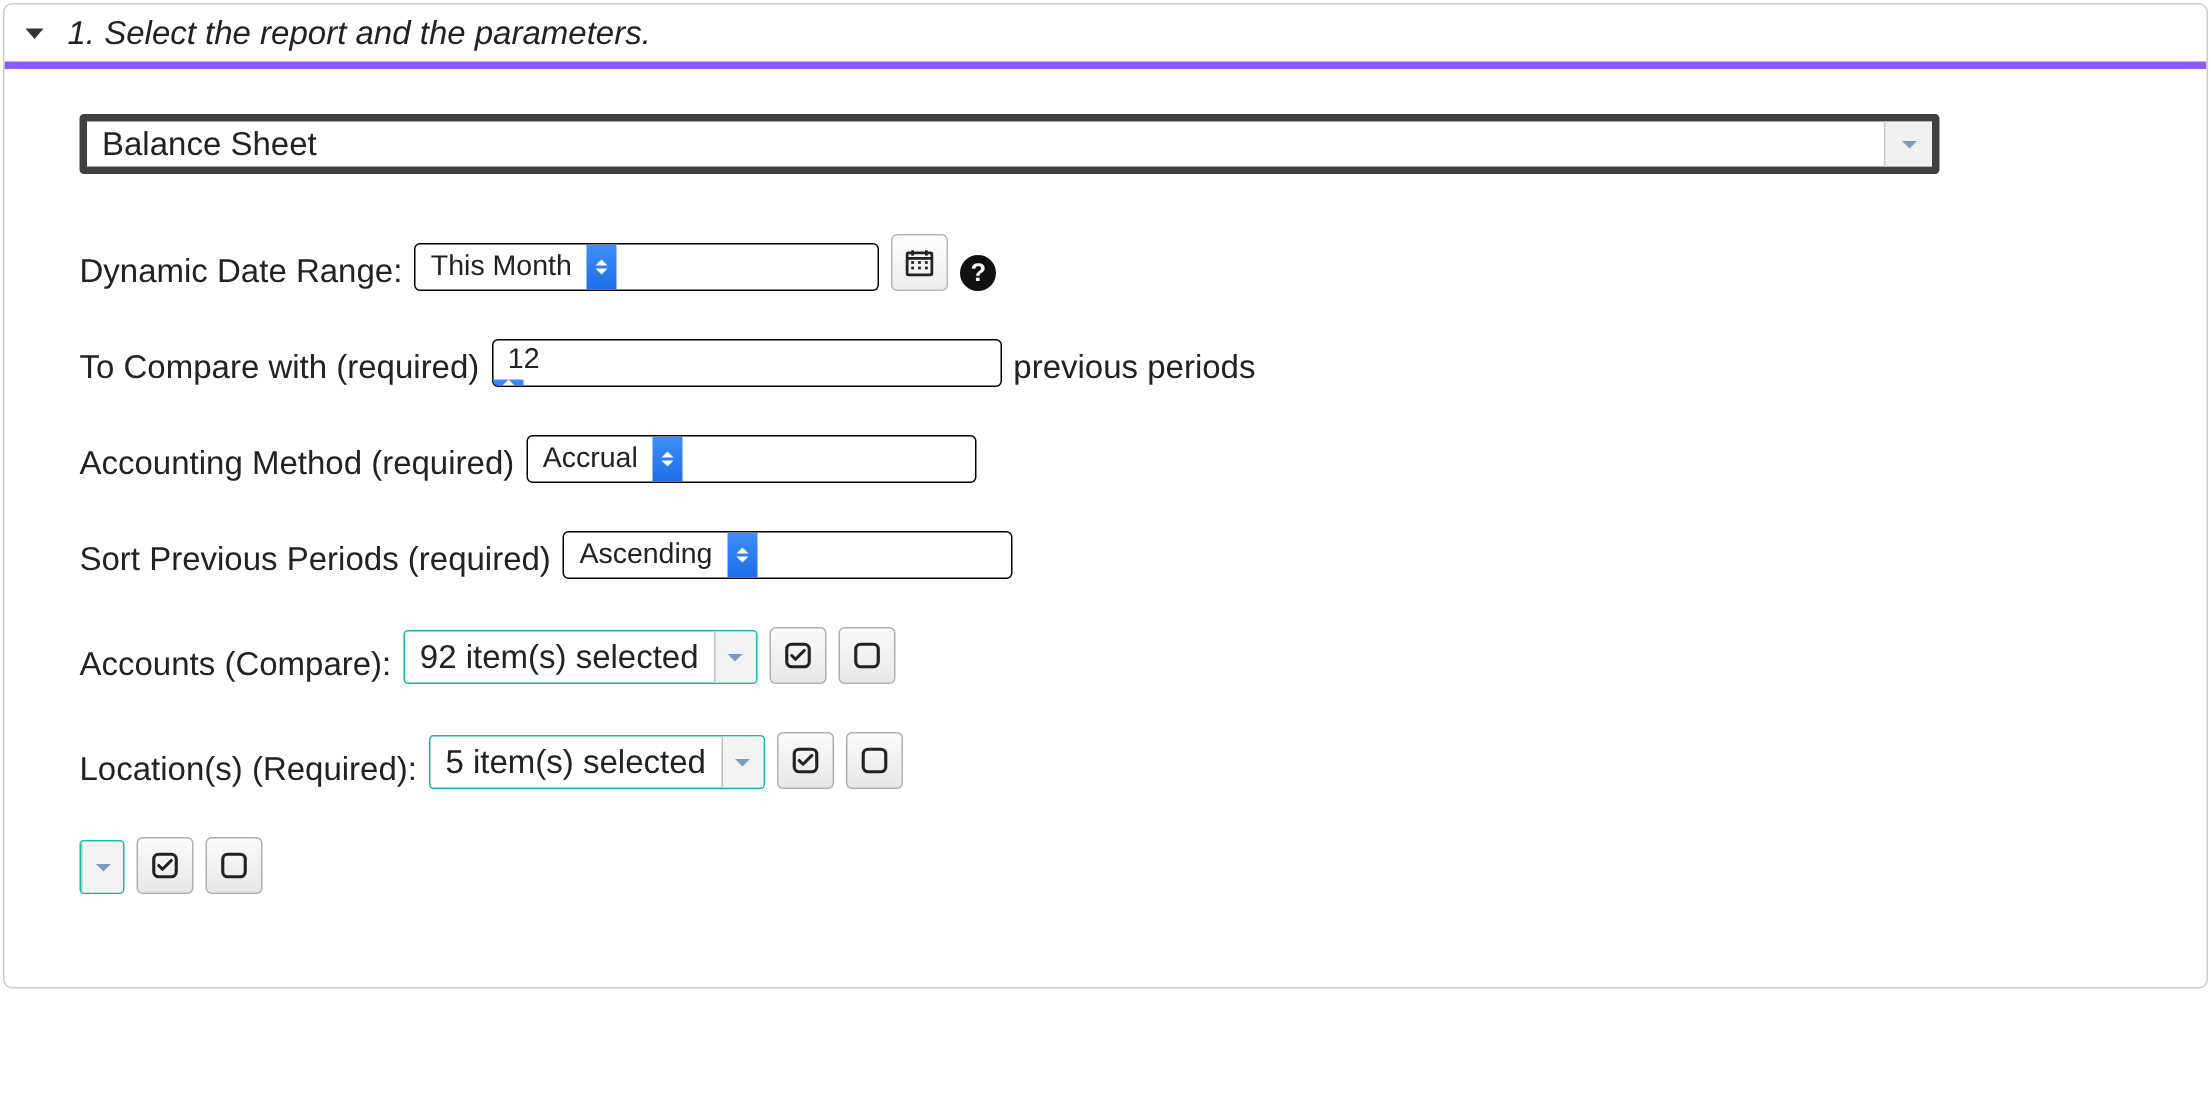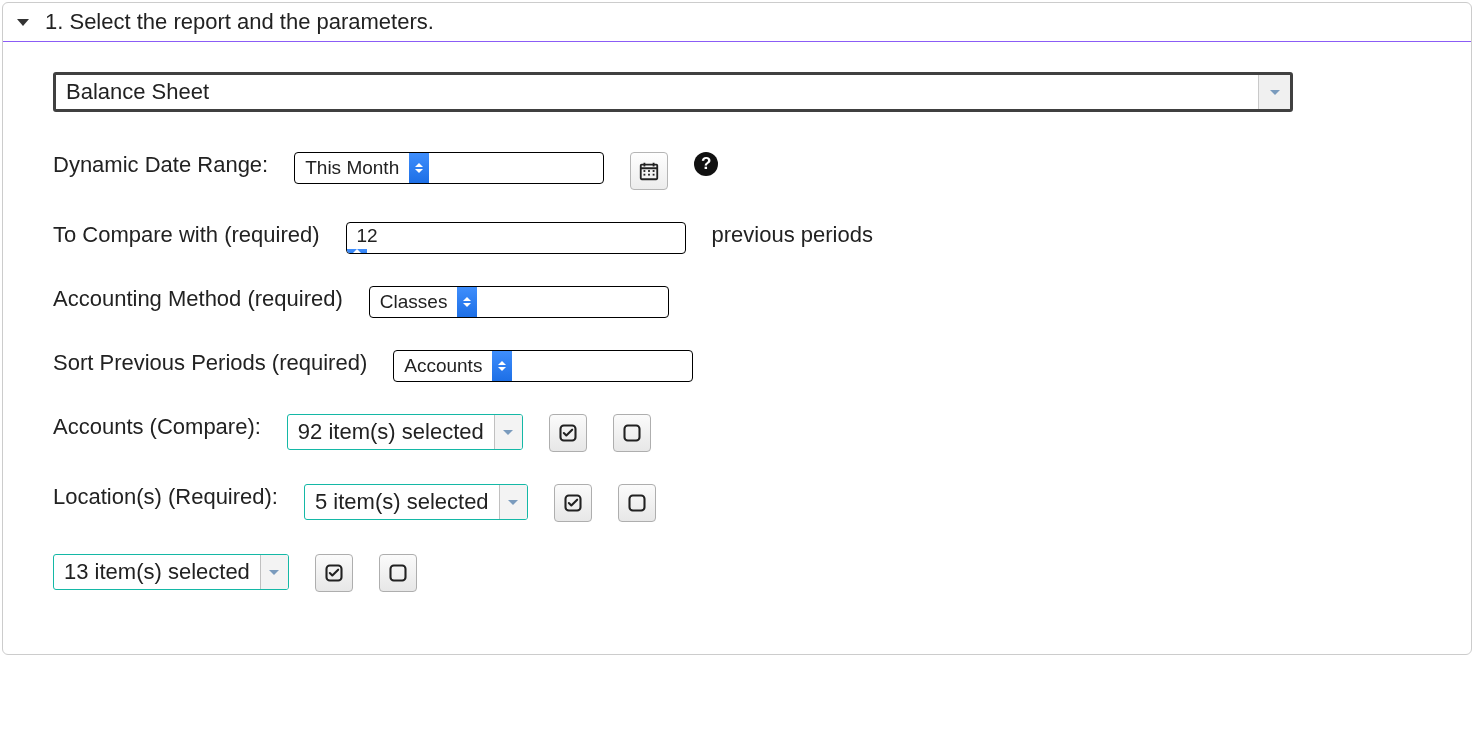--- a/index.html
+++ b/index.html
@@ -16,44 +16,45 @@
     .panel {
       border: 1px solid #ccc;
       border-radius: 6px;
       margin: 2px;
       overflow: hidden;
     }
     .panel-header {
       display: flex;
       align-items: center;
       padding: 6px 10px;
-      border-bottom: 1px solid #8b5cf6;
+      border-bottom: 5px solid #8b5cf6;
       cursor: pointer;
       gap: 8px;
       font-size: 22px;
+      font-style: italic;
     }
     .disclosure {
       width: 0;
       height: 0;
       border-left: 6px solid transparent;
       border-right: 6px solid transparent;
       border-top: 7px solid #333;
       margin-left: 4px;
       margin-right: 8px;
     }
     .panel-body {
       padding: 30px 50px 30px 50px;
     }
     .report-select-row {
       margin-bottom: 40px;
     }
     .report-select {
       display: flex;
       align-items: stretch;
-      border: 3px solid #404040;
+      border: 5px solid #404040;
       border-radius: 3px;
       overflow: hidden;
       width: 1240px;
       max-width: 100%;
       height: 40px;
       background: #fff;
     }
     .report-select-text {
       flex: 1;
       padding: 6px 10px;
@@ -73,22 +74,22 @@
     }
     .caret-down-light {
       width: 0;
       height: 0;
       border-left: 5px solid transparent;
       border-right: 5px solid transparent;
       border-top: 5px solid #7a9bbd;
     }
     .form-row {
       display: flex;
-      align-items: flex-start;
-      gap: 26px;
+      align-items: flex-end;
+      gap: 8px;
       margin-bottom: 32px;
       font-size: 22px;
     }
     .form-label {
       white-space: nowrap;
     }
     
     .mac-select {
       display: flex;
       align-items: stretch;
@@ -262,32 +263,32 @@
           <span class="caret-up-white"></span>
           <span class="caret-down-white"></span>
         </div>
       </div>
       <span>previous periods</span>
     </div>
 
     <div class="form-row">
       <span class="form-label">Accounting Method (required)</span>
       <div class="mac-select w-300">
-        <div class="mac-select-text">Classes</div>
+        <div class="mac-select-text">Accrual</div>
         <div class="mac-select-handle">
           <span class="caret-up-white"></span>
           <span class="caret-down-white"></span>
         </div>
       </div>
     </div>
 
     <div class="form-row">
       <span class="form-label">Sort Previous Periods (required)</span>
       <div class="mac-select w-300">
-        <div class="mac-select-text">Accounts</div>
+        <div class="mac-select-text">Ascending</div>
         <div class="mac-select-handle">
           <span class="caret-up-white"></span>
           <span class="caret-down-white"></span>
         </div>
       </div>
     </div>
 
     <div class="form-row">
       <span class="form-label">Accounts (Compare):</span>
       <div class="multi-select">
@@ -325,21 +326,20 @@
       </div>
       <div class="small-btn">
         <svg class="square-svg" viewBox="0 0 24 24">
           <rect x="3" y="3" width="18" height="18" rx="4" fill="none" stroke="#222" stroke-width="2.5"></rect>
         </svg>
       </div>
     </div>
 
     <div class="form-row">
       <div class="multi-select">
-        <div class="multi-select-text">13 item(s) selected</div>
         <div class="multi-select-caret">
           <span class="caret-down-light"></span>
         </div>
       </div>
       <div class="small-btn">
         <svg class="check-svg" viewBox="0 0 24 24">
           <rect x="3" y="3" width="18" height="18" rx="4" fill="none" stroke="#222" stroke-width="2.5"></rect>
           <path d="M7 12 l3 3 l7 -7" fill="none" stroke="#222" stroke-width="2.5" stroke-linecap="round" stroke-linejoin="round"></path>
         </svg>
       </div>

